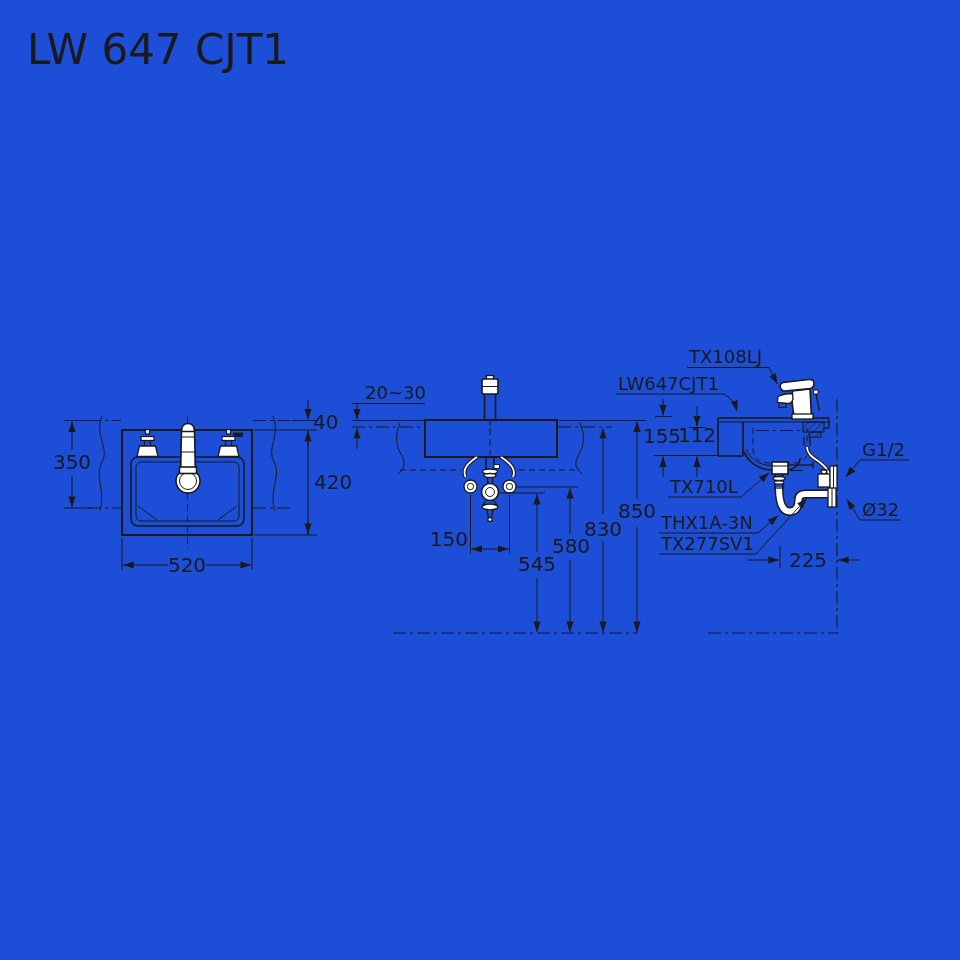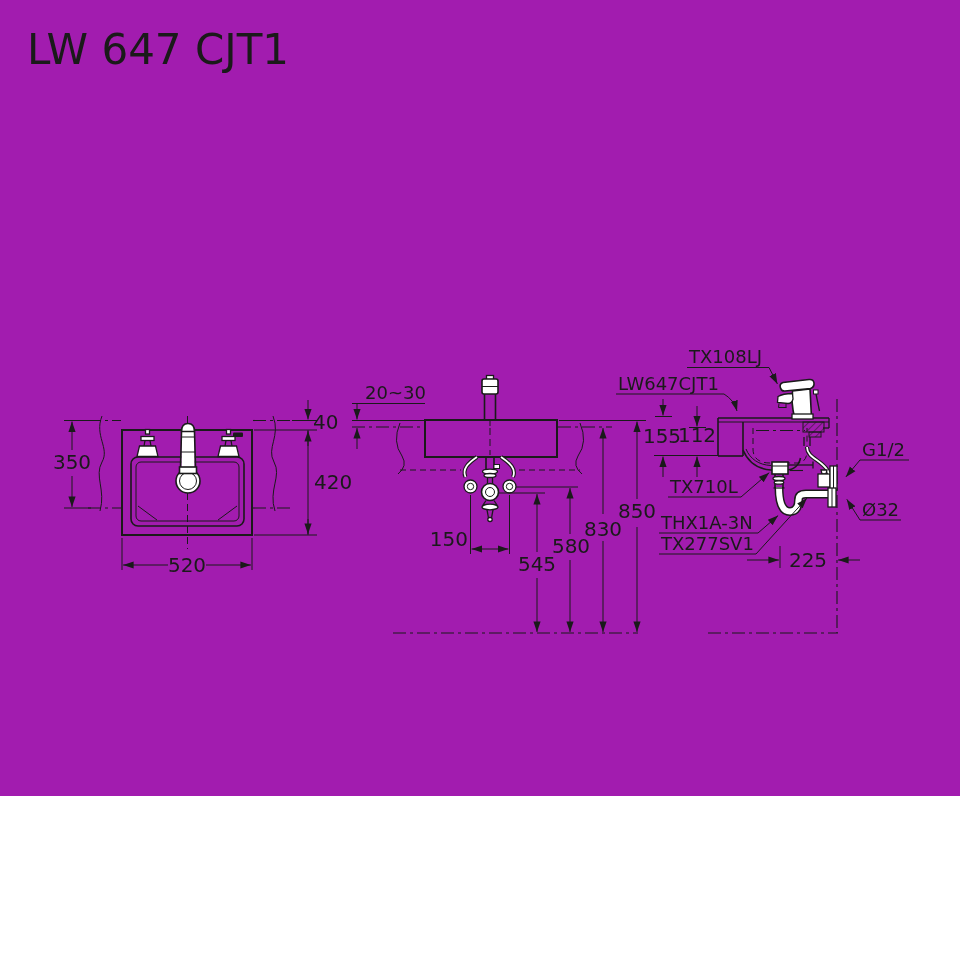--- a/index.html
+++ b/index.html
@@ -1,16 +1,16 @@
 <!DOCTYPE html>
 <html><head>
 <meta charset="utf-8">
 <style>
   html,body{margin:0;padding:0;background:#ffffff;}
-  .page{width:960px;height:796px;position:relative;background:#a21caf;overflow:hidden;}
+  .page{width:960px;height:960px;position:relative;background:#1d4ed8;overflow:hidden;}
   svg{display:block;}
   svg text{font-family:"DejaVu Sans","Liberation Sans",sans-serif;fill:#1a1a1a;}
   .t-title{font-size:42px;}
   .t-dim{font-size:20px;}
   .t-lbl{font-size:18px;}
   .ln{stroke:#1a1a1a;fill:none;stroke-width:1.6;}
   .thick{stroke:#1a1a1a;fill:none;stroke-width:2;}
   .med{stroke:#1a1a1a;fill:none;stroke-width:1.3;}
   .thin{stroke:#1a1a1a;fill:none;stroke-width:1;}
   .wfill{fill:#ffffff;}

